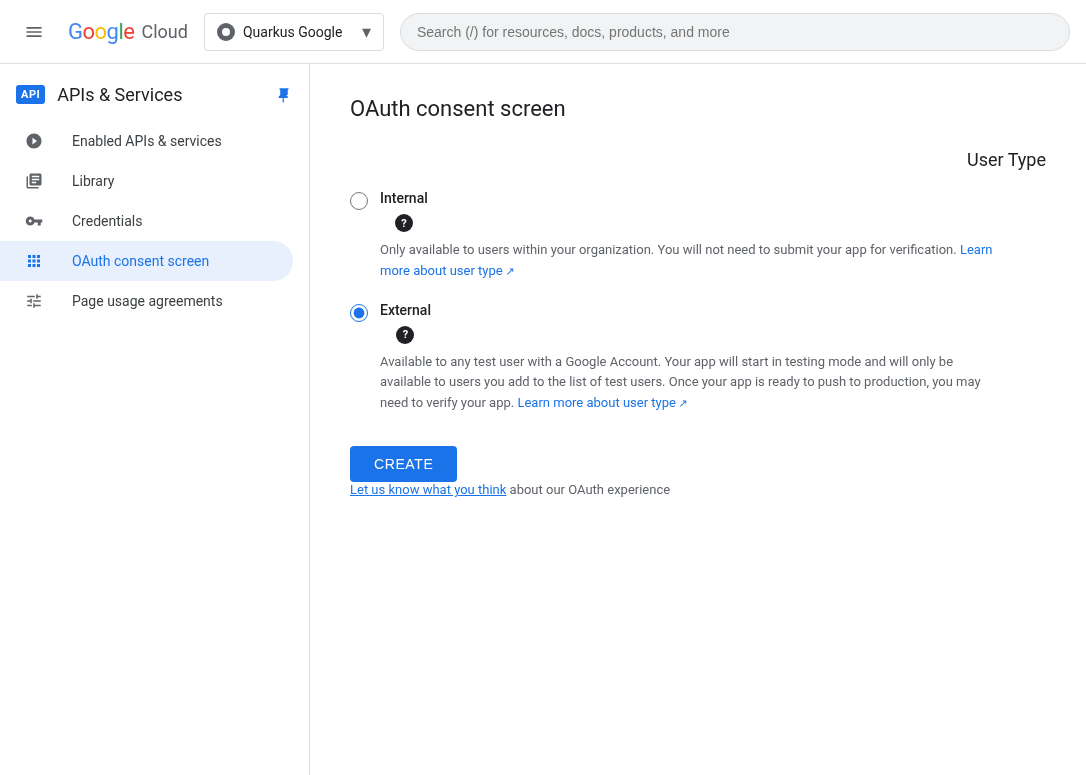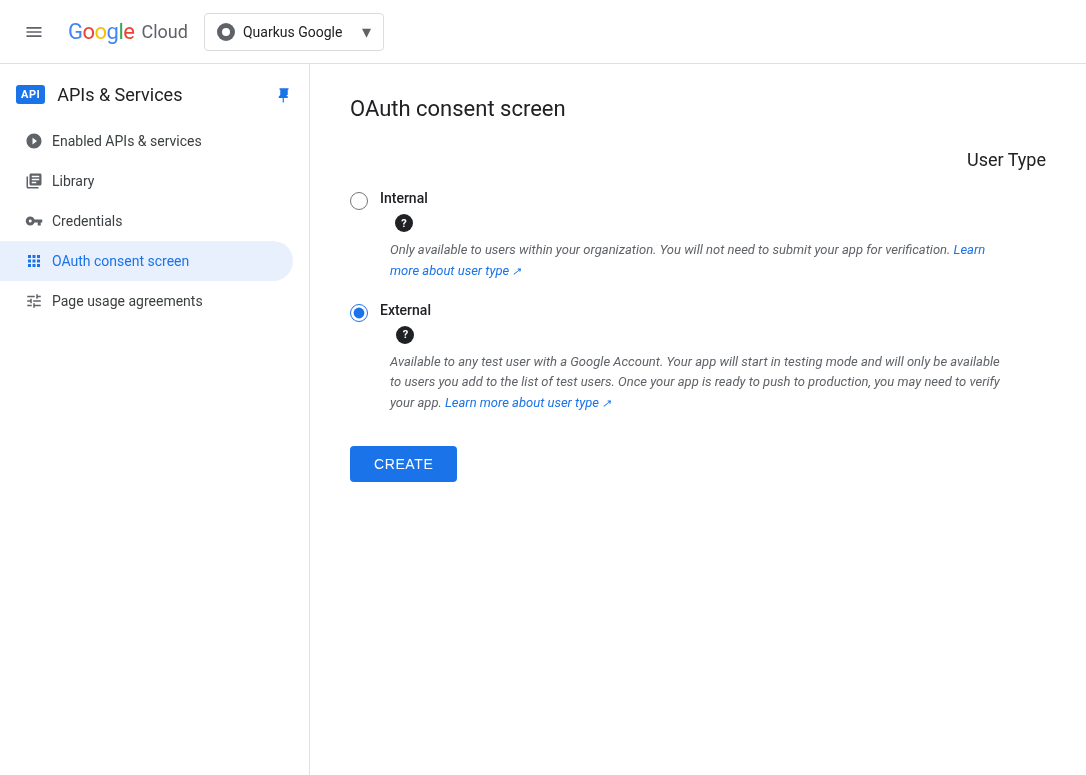--- a/index.html
+++ b/index.html
@@ -151,21 +151,21 @@
       font-size: 18px;
       cursor: pointer;
     }
     .sidebar-nav {
       list-style: none;
       padding: 0;
     }
     .sidebar-nav li {
       display: flex;
       align-items: center;
-      gap: 8px;
+      gap: 28px;
       padding: 10px 16px 10px 24px;
       cursor: pointer;
       color: #202124;
       font-size: 14px;
       border-radius: 0 24px 24px 0;
       margin-right: 16px;
     }
     .sidebar-nav li.active {
       background: #e8f0fe;
       color: #1a73e8;
@@ -246,27 +246,26 @@
       color: #fff;
       font-size: 11px;
       font-weight: 700;
       display: flex;
       align-items: center;
       justify-content: center;
       cursor: pointer;
       flex-shrink: 0;
     }
     .radio-description {
-      margin-left: 40px;
+      margin-left: 30px;
       margin-bottom: 20px;
       font-size: 13px;
       color: #5f6368;
       line-height: 1.6;
       max-width: 620px;
-      font-style: italic;
     }
     .radio-description a {
       color: #1a73e8;
       text-decoration: none;
     }
     .external-link::after {
       content: ' ↗';
       font-size: 11px;
     }
 
@@ -316,20 +315,23 @@
         <span class="g-red">e</span>
     </span>
     <span class="cloud-text">Cloud</span>
   </a>
   <div class="project-selector">
     <div class="project-icon">
       <div class="project-dot"></div>
     </div>
     <span class="project-name">Quarkus Google</span>
     <span class="dropdown-arrow">▾</span>
+  </div>
+  <div class="search-bar">
+    <input type="text" placeholder="Search (/) for resources, docs, products, and more" style="">
   </div>
 </nav>
 
 <div class="main-layout">
 
   <aside class="sidebar">
     <div class="sidebar-header">
       <span class="api-badge">API</span>
       <span class="sidebar-title">APIs &amp; Services</span>
       <span class="pin-icon">
@@ -407,15 +409,18 @@
           <span class="help-icon">?</span>
         </label>
       </div>
       <div class="radio-description">
         <span>Available to any test user with a Google Account. Your app will start in testing mode and will only be available to users you add to the list of test users. Once your app is ready to push to production, you may need to verify your app. </span><a href="#" class="external-link">Learn more about user type</a>
       </div>
     </div>
 
     <button class="create-btn">CREATE</button>
 
+    <div class="feedback-text">
+      <a href="#">Let us know what you think</a><span> about our OAuth experience</span>
+    </div>
   </main>
 
 </div>
 
 </body></html>

